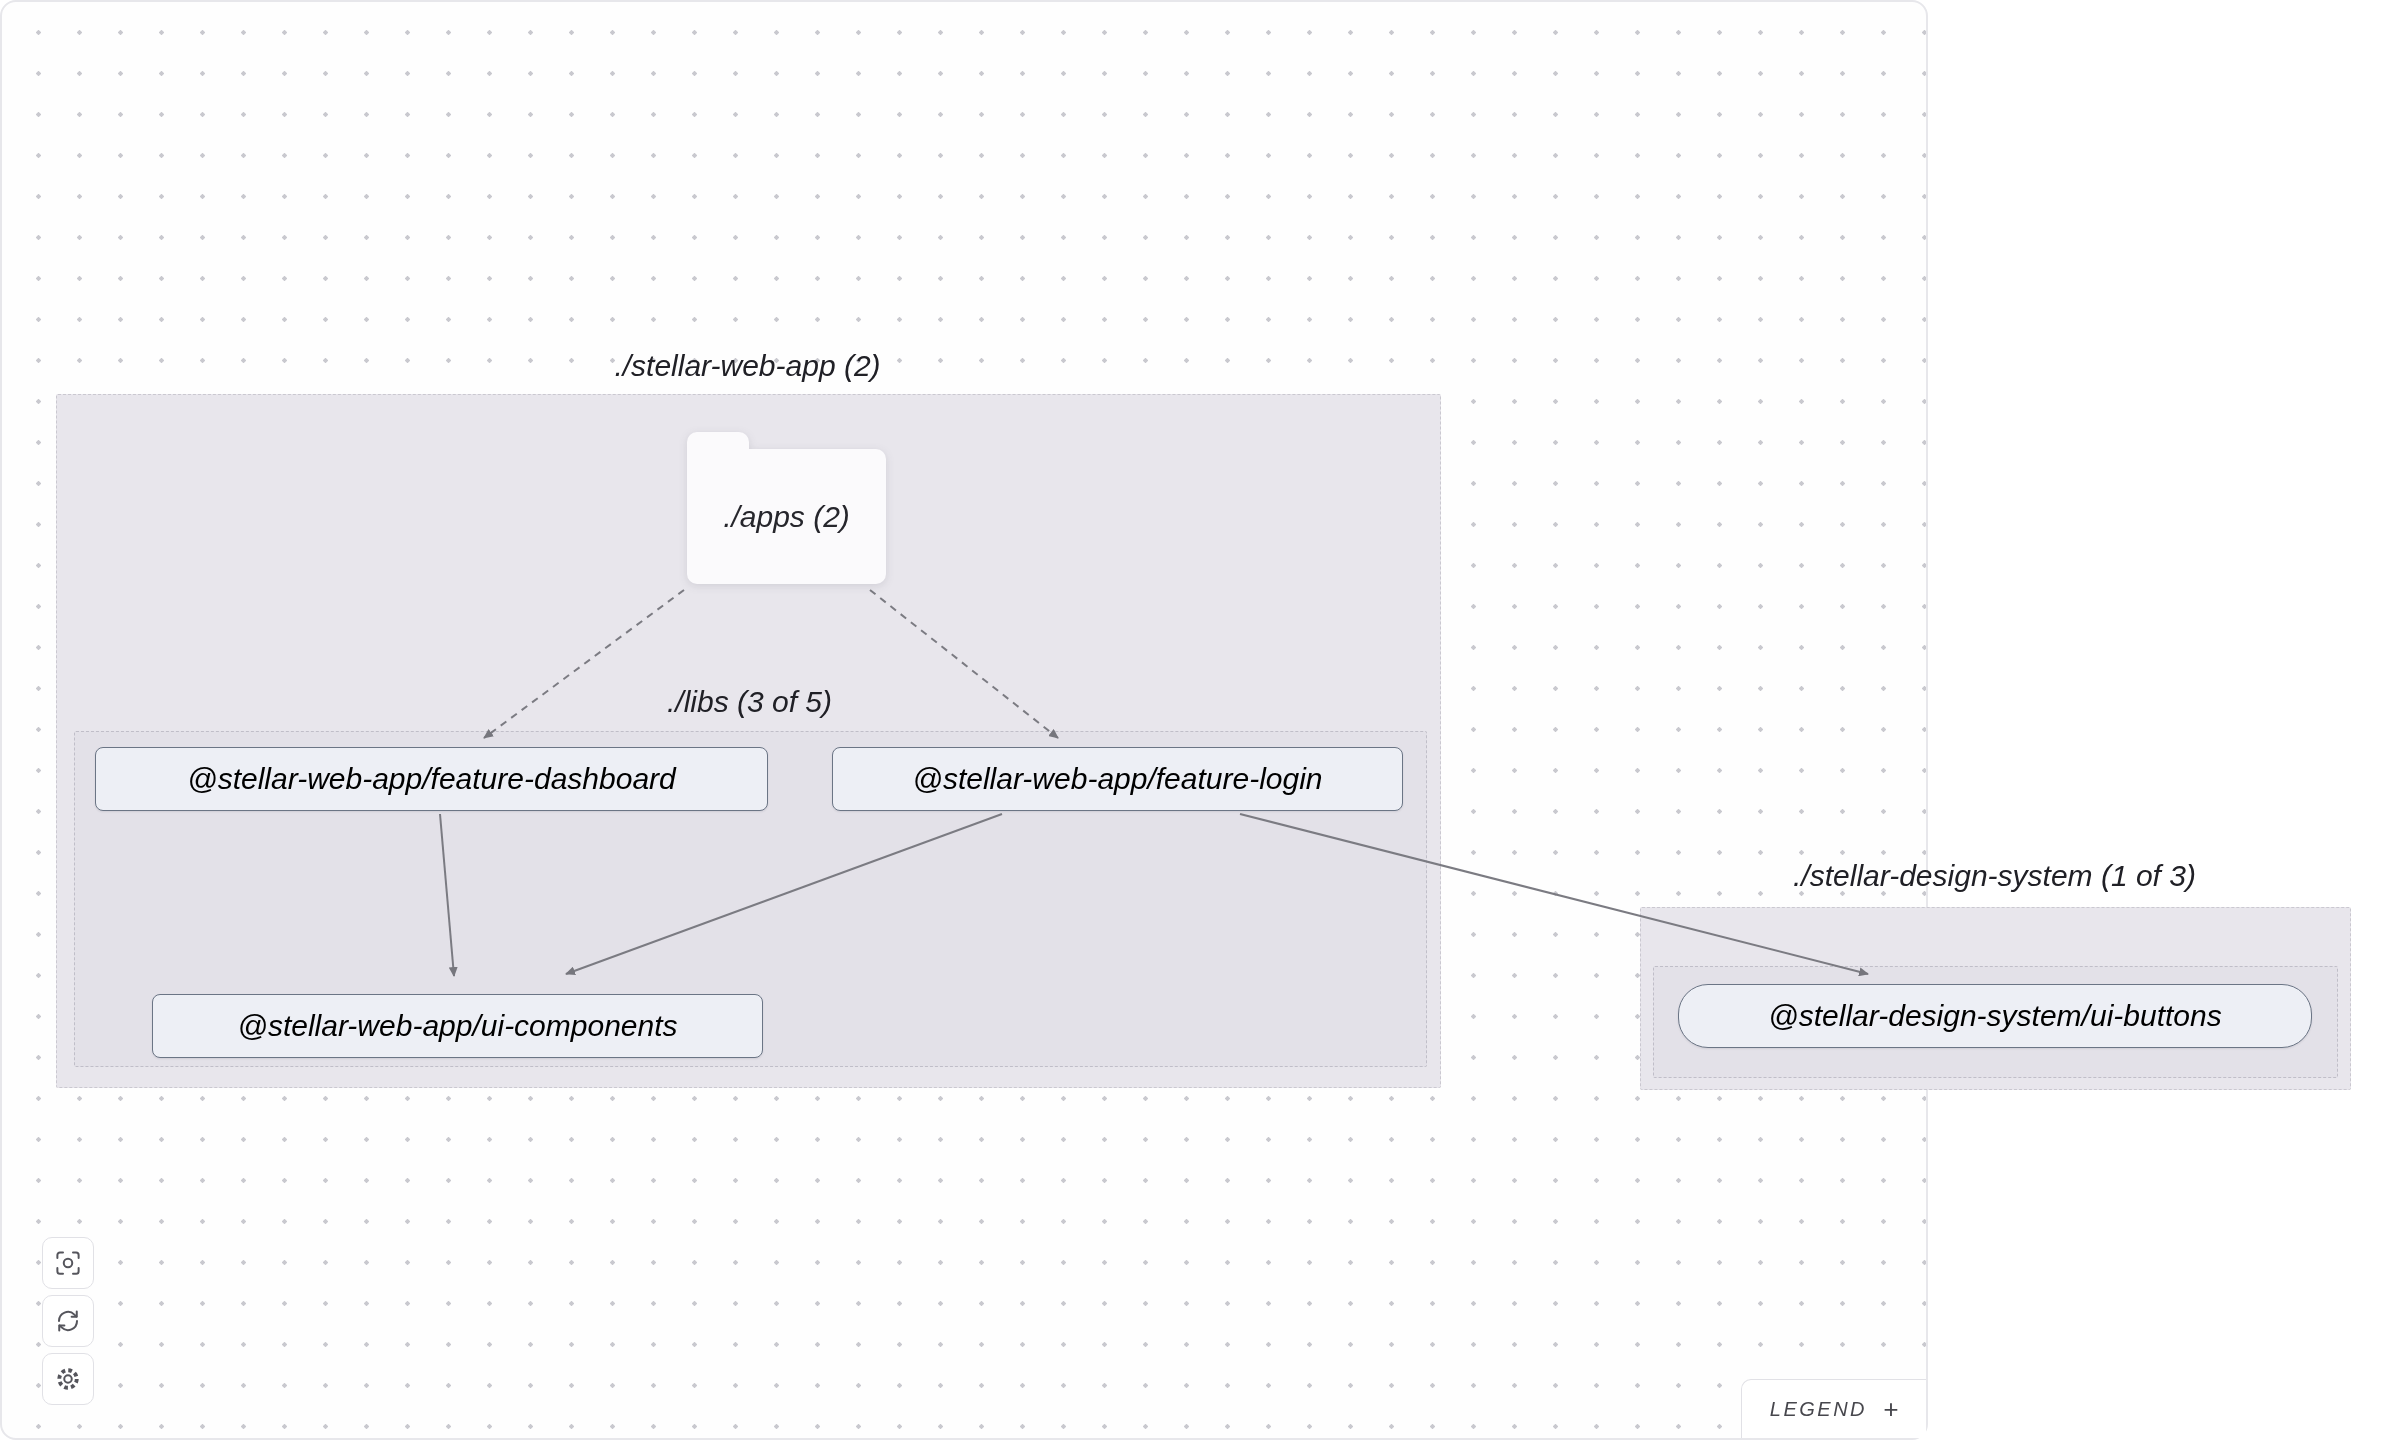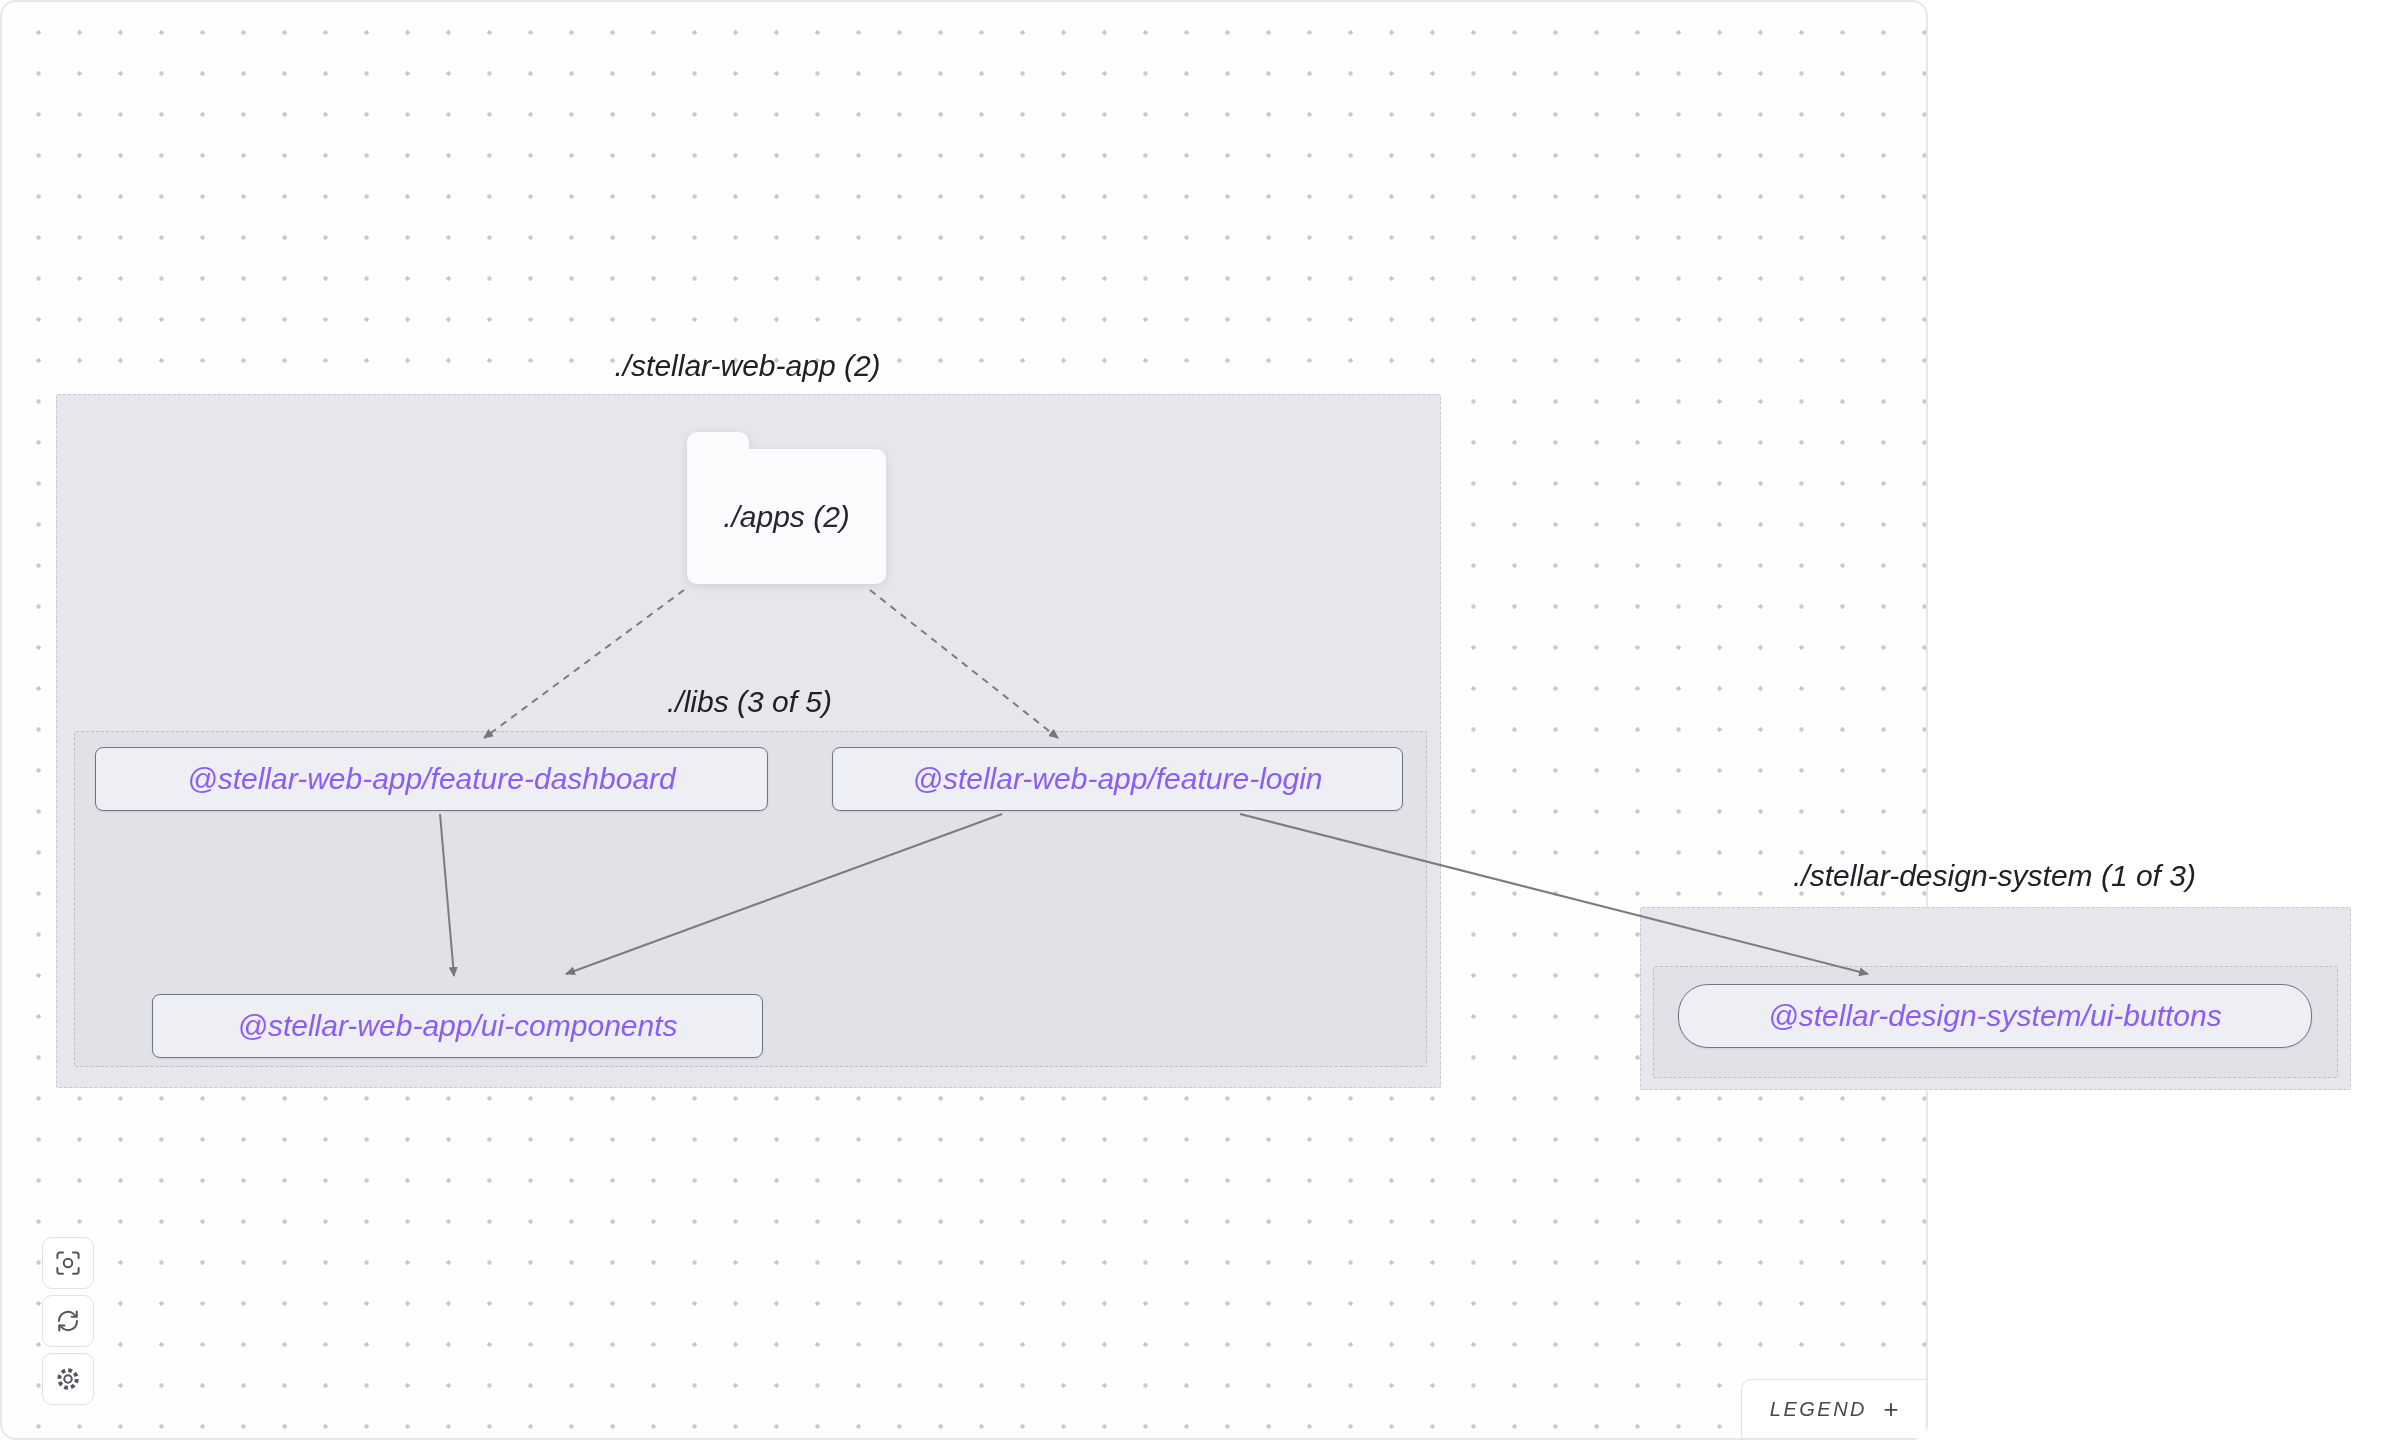--- a/index.html
+++ b/index.html
@@ -22,21 +22,21 @@
     position:absolute;z-index:2;text-align:center;
     font-size:30px;color:#202026;line-height:36px;
   }
   .edges{position:absolute;left:0;top:0;z-index:3;pointer-events:none;}
   .edge{stroke:#7b7b82;stroke-width:2;fill:none;}
   .edge.dashed{stroke-dasharray:7 6;}
   .node{
     position:absolute;z-index:4;box-sizing:border-box;
     background:#edeff5;border:1.5px solid #6b7585;border-radius:8px;
     display:flex;align-items:center;justify-content:center;
-    font-size:30px;color:#8b5cf6;
+    font-size:30px;color:#000000;
     box-shadow:0 1px 2px rgba(40,40,60,0.10);
     cursor:pointer;
   }
   .folder{position:absolute;z-index:4;filter:drop-shadow(0 2px 4px rgba(40,40,60,0.12));}
   .folder .tab{position:absolute;left:0;top:0;width:62px;height:30px;background:#fbfafc;border-radius:10px 10px 0 0;}
   .folder .fbody{position:absolute;left:0;top:17px;width:199px;height:135px;background:#fbfafc;border-radius:0 10px 10px 10px;}
   .folder .flabel{
     position:absolute;left:0;top:17px;width:199px;height:135px;
     display:flex;align-items:center;justify-content:center;
     font-size:30px;color:#26262c;

